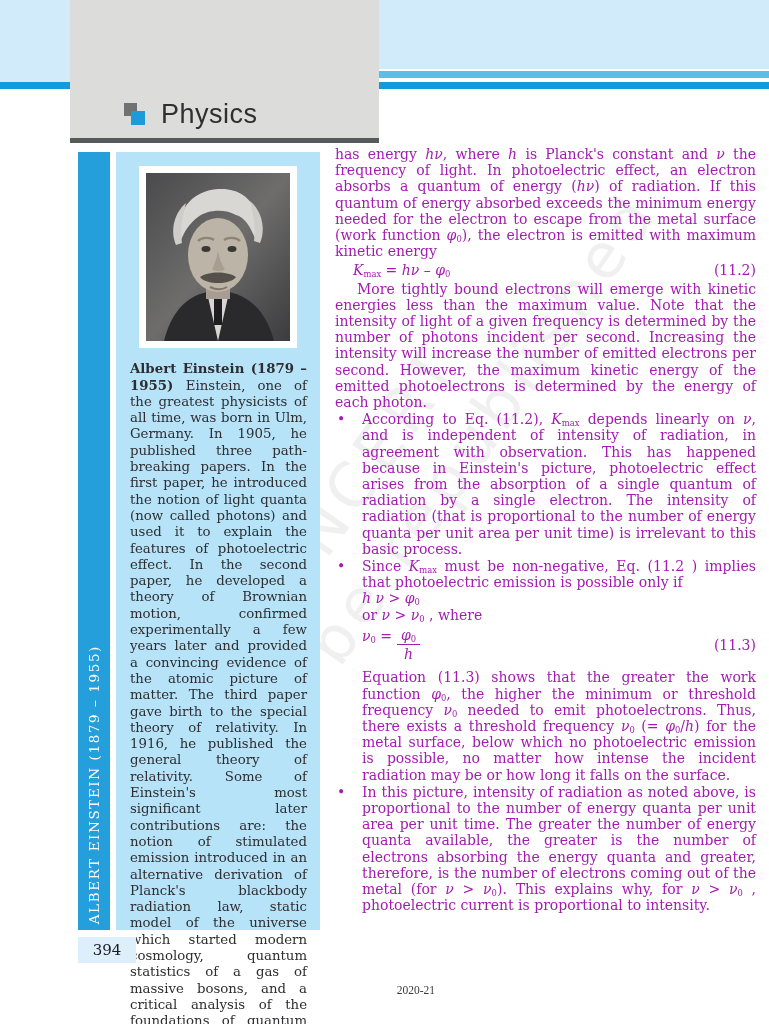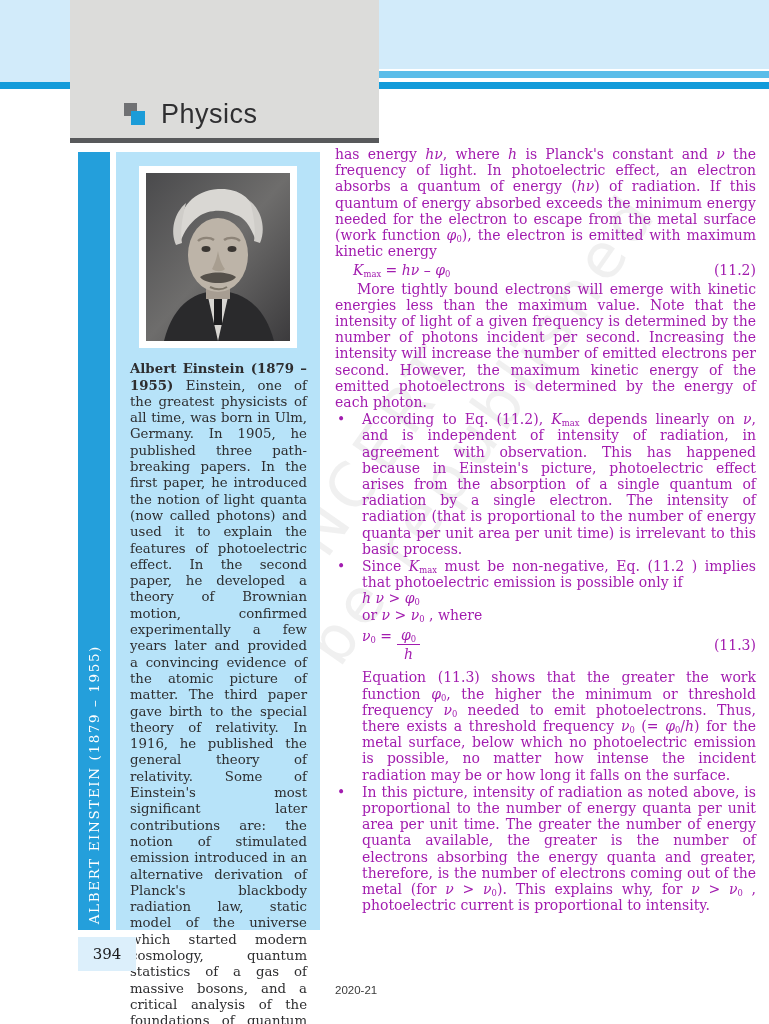--- a/index.html
+++ b/index.html
@@ -79,27 +79,27 @@
     display:flex; justify-content:space-between; align-items:center;
     margin:5px 0 6px 0;
   }
   .eq3-left { display:flex; align-items:flex-start; }
   .frac { display:inline-flex; flex-direction:column; align-items:center; margin-left:5px; }
   .frac-num { border-bottom:1.2px solid currentColor; padding:0 4px 1px 4px; line-height:1.1; }
   .frac-den { line-height:1.15; padding-top:1px; }
   .b2-para { margin-top:7px; }
   
   .pageno {
-    position:absolute; left:78px; top:937px; width:58px; height:34px;
+    position:absolute; left:78px; top:937px; width:58px; height:26px;
     background:#DCEFFB; z-index:2; display:flex; align-items:center; justify-content:center;
     font-size:15px; color:#1B1B1D;
   }
   .edition {
-    position:absolute; left:335px; top:984px; width:100px; text-align:left; z-index:2;
-    font-family:Liberation Sans, sans-serif; font-size:11.5px; color:#3A3A3A;
+    position:absolute; left:335px; top:984px; width:100px; text-align:right; z-index:2;
+    font-family:Liberation Serif, serif; font-size:11.5px; color:#3A3A3A;
   }
 </style>
 </head>
 <body>
 
 <div class="page">
 
   <div class="band-pale"></div>
   <div class="band-pale-left"></div>
   <div class="stripe-mid"></div>

